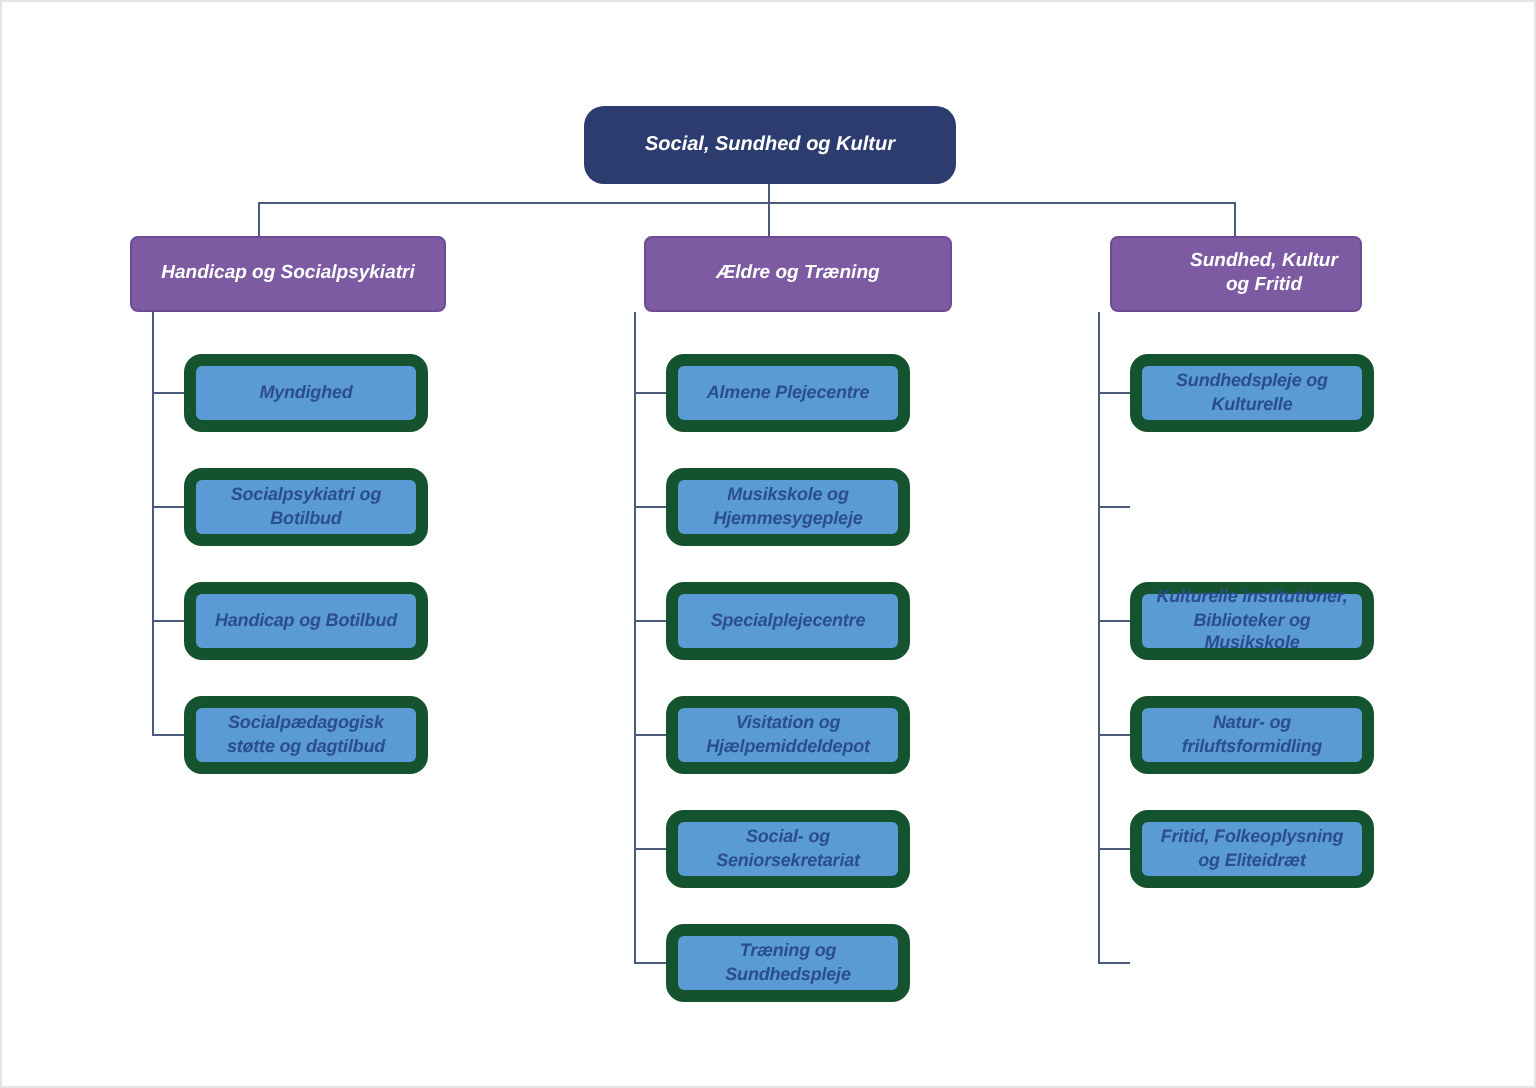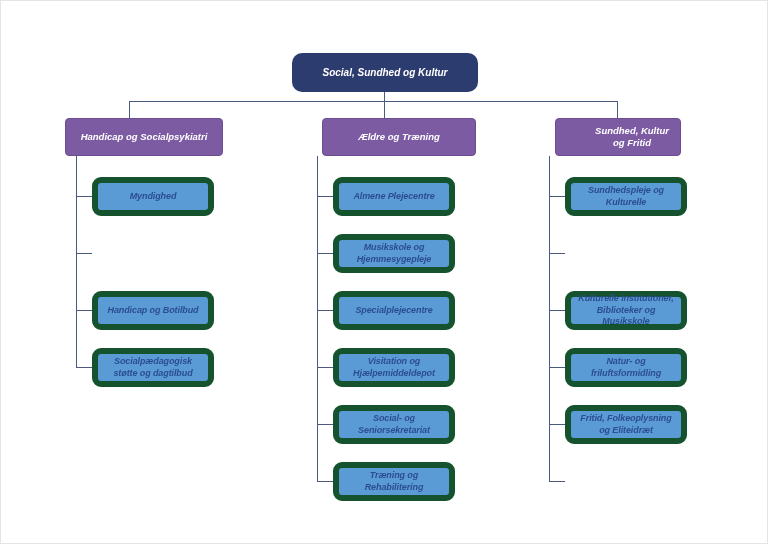--- a/index.html
+++ b/index.html
@@ -98,28 +98,29 @@
   <div class="line h" style="left:548px;top:423px;width:16px;"></div>
   <div class="line h" style="left:548px;top:480px;width:16px;"></div>
 
   <div class="node root">Social, Sundhed og Kultur</div>
 
   <div class="node dept c0">Handicap og Socialpsykiatri</div>
   <div class="node dept c1">Ældre og Træning</div>
   <div class="node dept c2">Sundhed, Kultur og Fritid</div>
 
   <div class="node unit col0 row0">Myndighed</div>
+  <div class="node unit col0 row1">Socialpsykiatri og Botilbud</div>
   <div class="node unit col0 row2">Handicap og Botilbud</div>
   <div class="node unit col0 row3">Socialpædagogisk støtte og dagtilbud</div>
 
   <div class="node unit col1 row0">Almene Plejecentre</div>
   <div class="node unit col1 row1">Musikskole og Hjemmesygepleje</div>
   <div class="node unit col1 row2">Specialplejecentre</div>
   <div class="node unit col1 row3">Visitation og Hjælpemiddeldepot</div>
   <div class="node unit col1 row4">Social- og Seniorsekretariat</div>
-  <div class="node unit col1 row5">Træning og Rehabilitering</div>
+  <div class="node unit col1 row5">Træning og Sundhedspleje</div>
 
   <div class="node unit col2 row0">Sundhedspleje og Kulturelle</div>
   <div class="node unit col2 row2">Kulturelle institutioner, Biblioteker og Musikskole</div>
   <div class="node unit col2 row3">Natur- og friluftsformidling</div>
   <div class="node unit col2 row4">Fritid, Folkeoplysning og Eliteidræt</div>
 
 </div>
 
 </body></html>

